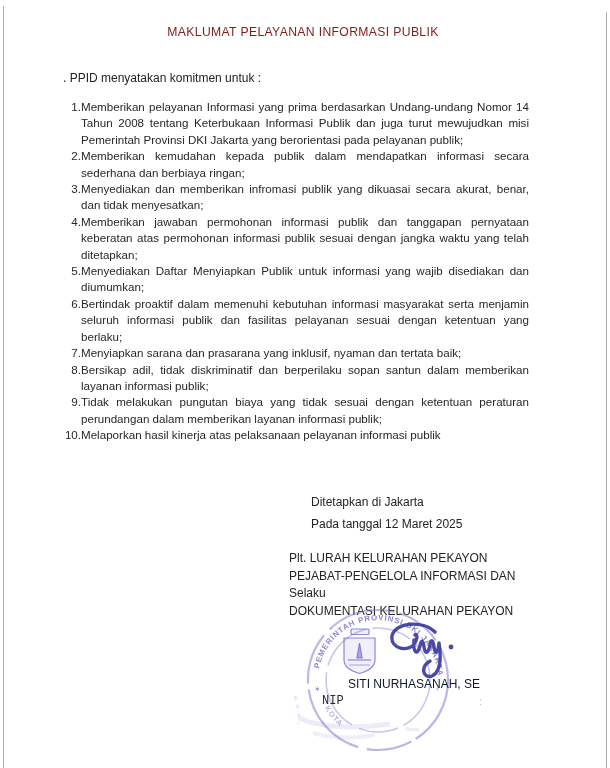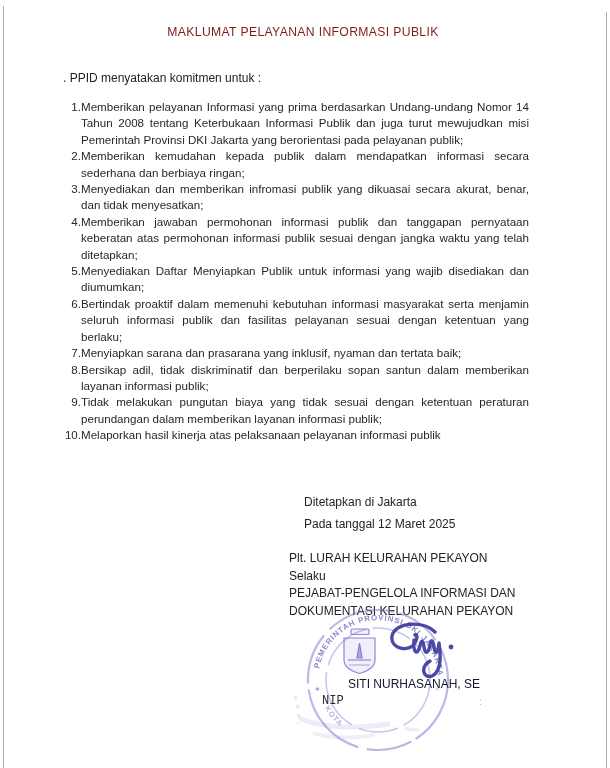--- a/index.html
+++ b/index.html
@@ -23,21 +23,21 @@
   }
   .list{
     position:absolute;left:60px;top:99px;width:480px;
     font-size:11.6px;line-height:16.4px;color:#272727;
   }
   .item{display:flex;}
   .num{flex:0 0 21px;width:21px;text-align:right;}
   .txt{width:448px;text-align:justify;text-justify:inter-word;}
 
   .enactment{
-    position:absolute;left:304px;top:491px;
+    position:absolute;left:311px;top:491px;
     font-size:12px;line-height:22px;color:#232323;
   }
   .signatory-titles{
     position:absolute;left:289px;top:550px;width:252px;
     font-size:12px;line-height:17.6px;color:#232323;
   }
   .signer-name{
     position:absolute;left:348px;top:677px;font-size:12px;color:#0f172a;
   }
   .nip{
@@ -103,22 +103,22 @@
     </div>
   </div>
 
 <div class="enactment">
   <div>Ditetapkan di Jakarta</div>
   <div>Pada tanggal 12 Maret 2025</div>
 </div>
 
 <div class="signatory-titles">
     <div>Plt. LURAH KELURAHAN PEKAYON</div>
+    <div>PEJABAT-PENGELOLA INFORMASI DAN</div>
     <div>Selaku</div>
-    <div>PEJABAT-PENGELOLA INFORMASI DAN</div>
     <div>DOKUMENTASI KELURAHAN PEKAYON</div>
   </div>
 
 <div class="stamp-wrap">
   <svg width="200" height="168" viewBox="0 0 200 168" xmlns="http://www.w3.org/2000/svg" xmlns:xlink="http://www.w3.org/1999/xlink" style="filter:blur(.2px)">
     <defs>
       <path id="arc-top" d="M 35 95.5 A 60 60 0 1 1 151 95.5" fill="none"></path>
       <path id="arc-bottom" d="M 36.6 100.5 A 60 60 0 0 0 149.4 100.5" fill="none"></path>
     </defs>
 

